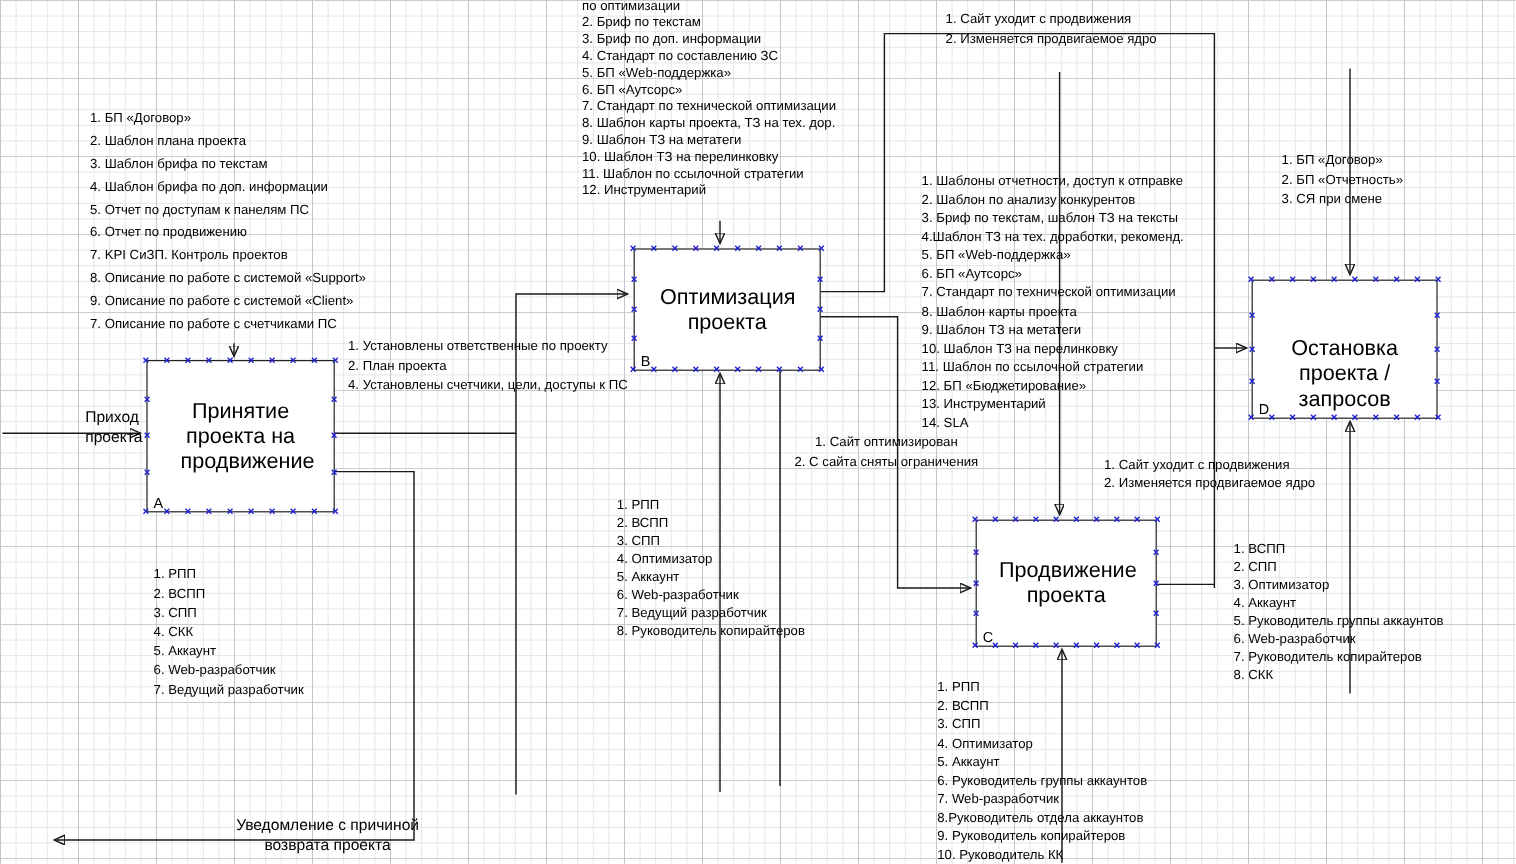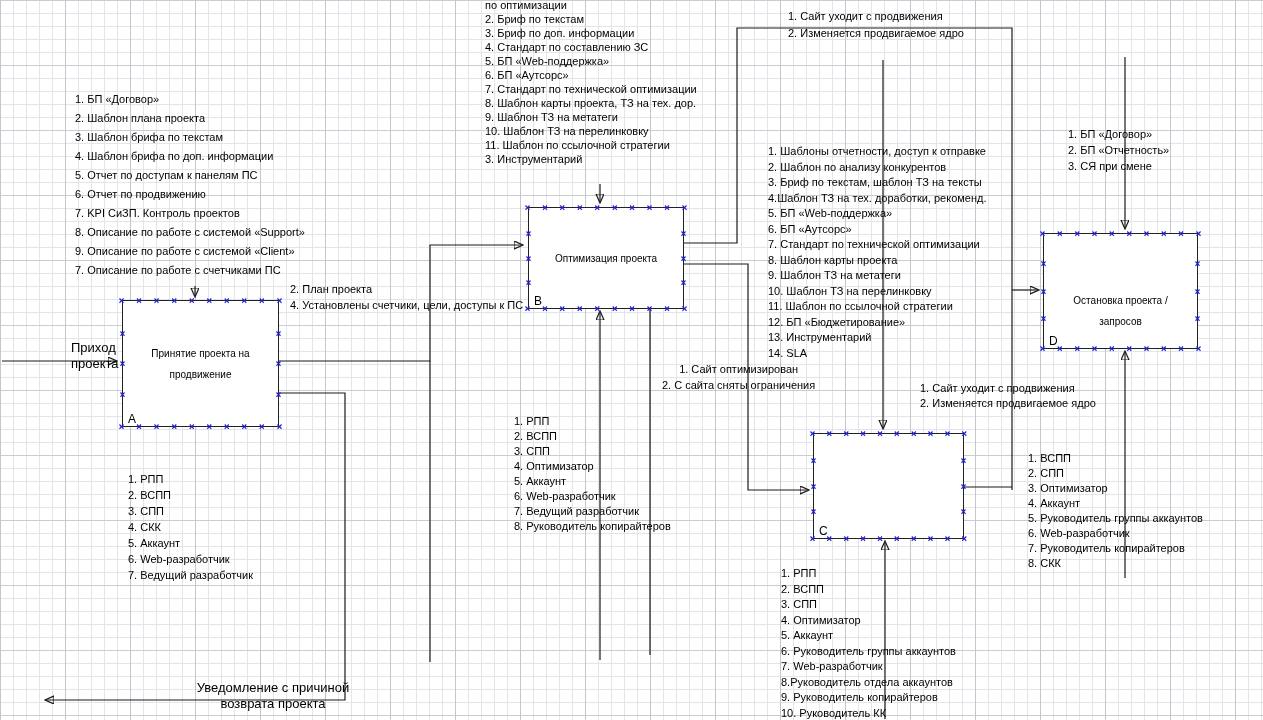--- a/index.html
+++ b/index.html
@@ -15,21 +15,21 @@
     font-family:"Liberation Sans","DejaVu Sans",sans-serif;
     color:#000;
   }
   svg.wires{position:absolute;left:0;top:0;z-index:1;}
   svg.wires path{stroke:#1a1a1a;stroke-width:1.2;fill:none;}
 
   .box{
     position:absolute;background:#fff;border:1px solid #222;z-index:2;
     display:flex;align-items:center;justify-content:center;
   }
-  .box-title{font-size:10px;line-height:21px;text-align:center;}
+  .box-title{font-size:18px;line-height:21px;text-align:center;}
   .box-letter{position:absolute;left:5px;bottom:0;font-size:12px;}
 
   .hrow{position:absolute;left:-6px;right:-6px;display:flex;justify-content:space-between;height:9px;z-index:4;}
   .hrow-top{top:-5px}.hrow-bot{bottom:-5px}
   .hcol{position:absolute;top:6px;bottom:6px;width:9px;display:flex;flex-direction:column;justify-content:space-evenly;z-index:4;}
   .hcol-left{left:-5px}.hcol-right{right:-5px}
   .h{color:var(--handle,#2121d4);font:700 10px "DejaVu Sans Mono",monospace;
      width:9px;height:9px;line-height:9px;text-align:center;display:block;}
 
   .txt{position:absolute;font-size:11px;white-space:nowrap;z-index:3;}
@@ -176,20 +176,21 @@
   <div class="hcol hcol-left">
       <span class="h">×</span>
       <span class="h">×</span>
       <span class="h">×</span>
     </div>
   <div class="hcol hcol-right">
       <span class="h">×</span>
       <span class="h">×</span>
       <span class="h">×</span>
     </div>
+  <div class="box-title" style="width:112px;">Продвижение проекта</div>
   <div class="box-letter">C</div>
 </div>
 
 <div class="box" style="left:1043px;top:233px;width:153px;height:114px;">
   <div class="hrow hrow-top">
       <span class="h">×</span>
       <span class="h">×</span>
       <span class="h">×</span>
       <span class="h">×</span>
       <span class="h">×</span>
@@ -242,21 +243,21 @@
     <div>2. Бриф по текстам</div>
     <div>3. Бриф по доп. информации</div>
     <div>4. Стандарт по составлению ЗС</div>
     <div>5. БП «Web-поддержка»</div>
     <div>6. БП «Аутсорс»</div>
     <div>7. Стандарт по технической оптимизации</div>
     <div>8. Шаблон карты проекта, ТЗ на тех. дор.</div>
     <div>9. Шаблон ТЗ на метатеги</div>
     <div>10. Шаблон ТЗ на перелинковку</div>
     <div>11. Шаблон по ссылочной стратегии</div>
-    <div>3. Инструментарий</div>
+    <div>12. Инструментарий</div>
   </div>
 <div class="txt lh17" style="left:788px;top:8px;">
     <div>1. Сайт уходит с продвижения</div>
     <div>2. Изменяется продвигаемое ядро</div>
   </div>
 <div class="txt lh16" style="left:1068px;top:126px;">
     <div>1. БП «Договор»</div>
     <div>2. БП «Отчетность»</div>
     <div>3. СЯ при смене</div>
   </div>
@@ -270,20 +271,21 @@
     <div>7. Стандарт по технической оптимизации</div>
     <div>8. Шаблон карты проекта</div>
     <div>9. Шаблон ТЗ на метатеги</div>
     <div>10. Шаблон ТЗ на перелинковку</div>
     <div>11. Шаблон по ссылочной стратегии</div>
     <div>12. БП «Бюджетирование»</div>
     <div>13. Инструментарий</div>
     <div>14. SLA</div>
   </div>
 <div class="txt lh16" style="left:290px;top:281px;">
+    <div>1. Установлены ответственные по проекту</div>
     <div>2. План проекта</div>
     <div>4. Установлены счетчики, цели, доступы к ПС</div>
   </div>
 <div class="txt flow" style="left:47px;top:340px;margin-left:24px;">
     <div>Приход</div>
     <div>проекта</div>
   </div>
 <div class="txt lh16" style="left:128px;top:471px;">
     <div>1. РПП</div>
     <div>2. ВСПП</div>

